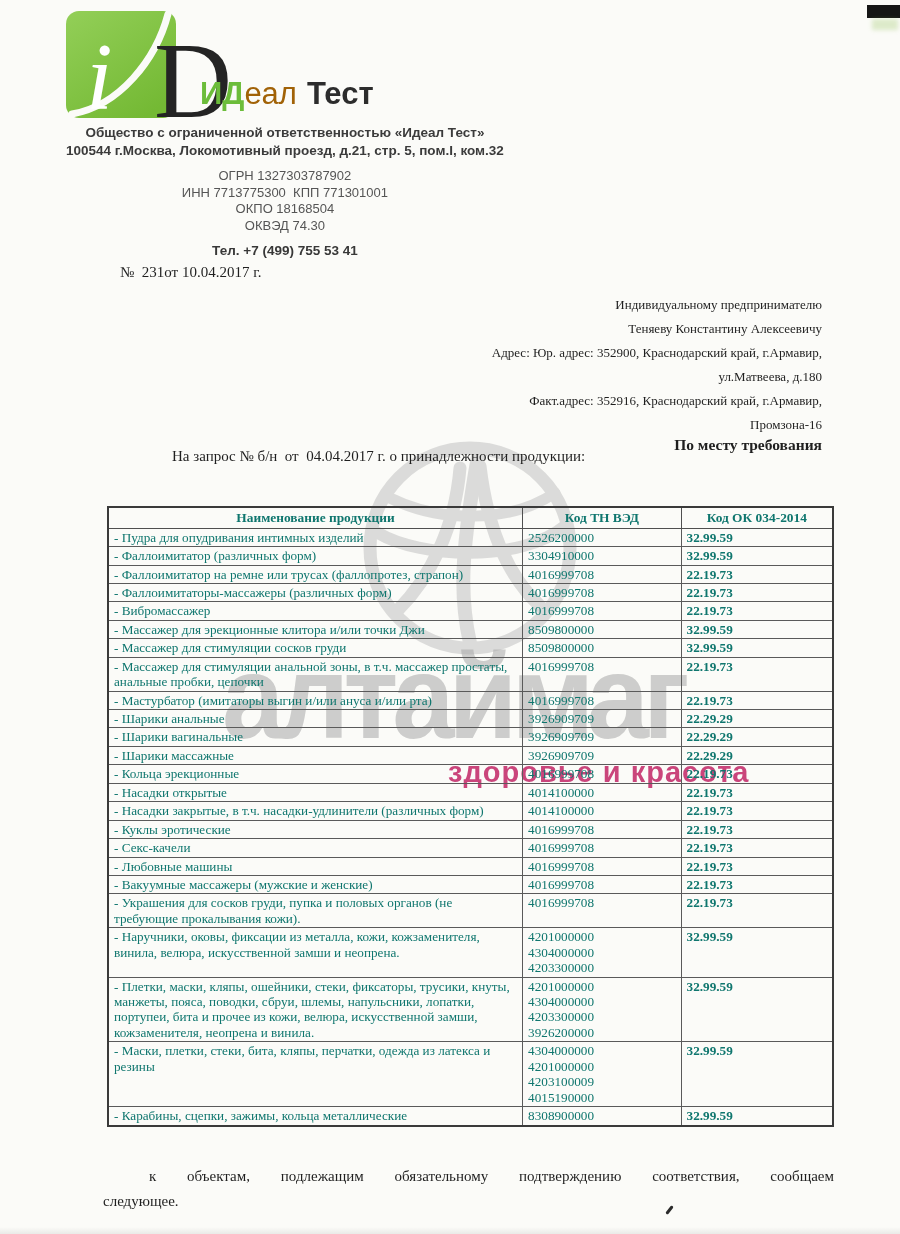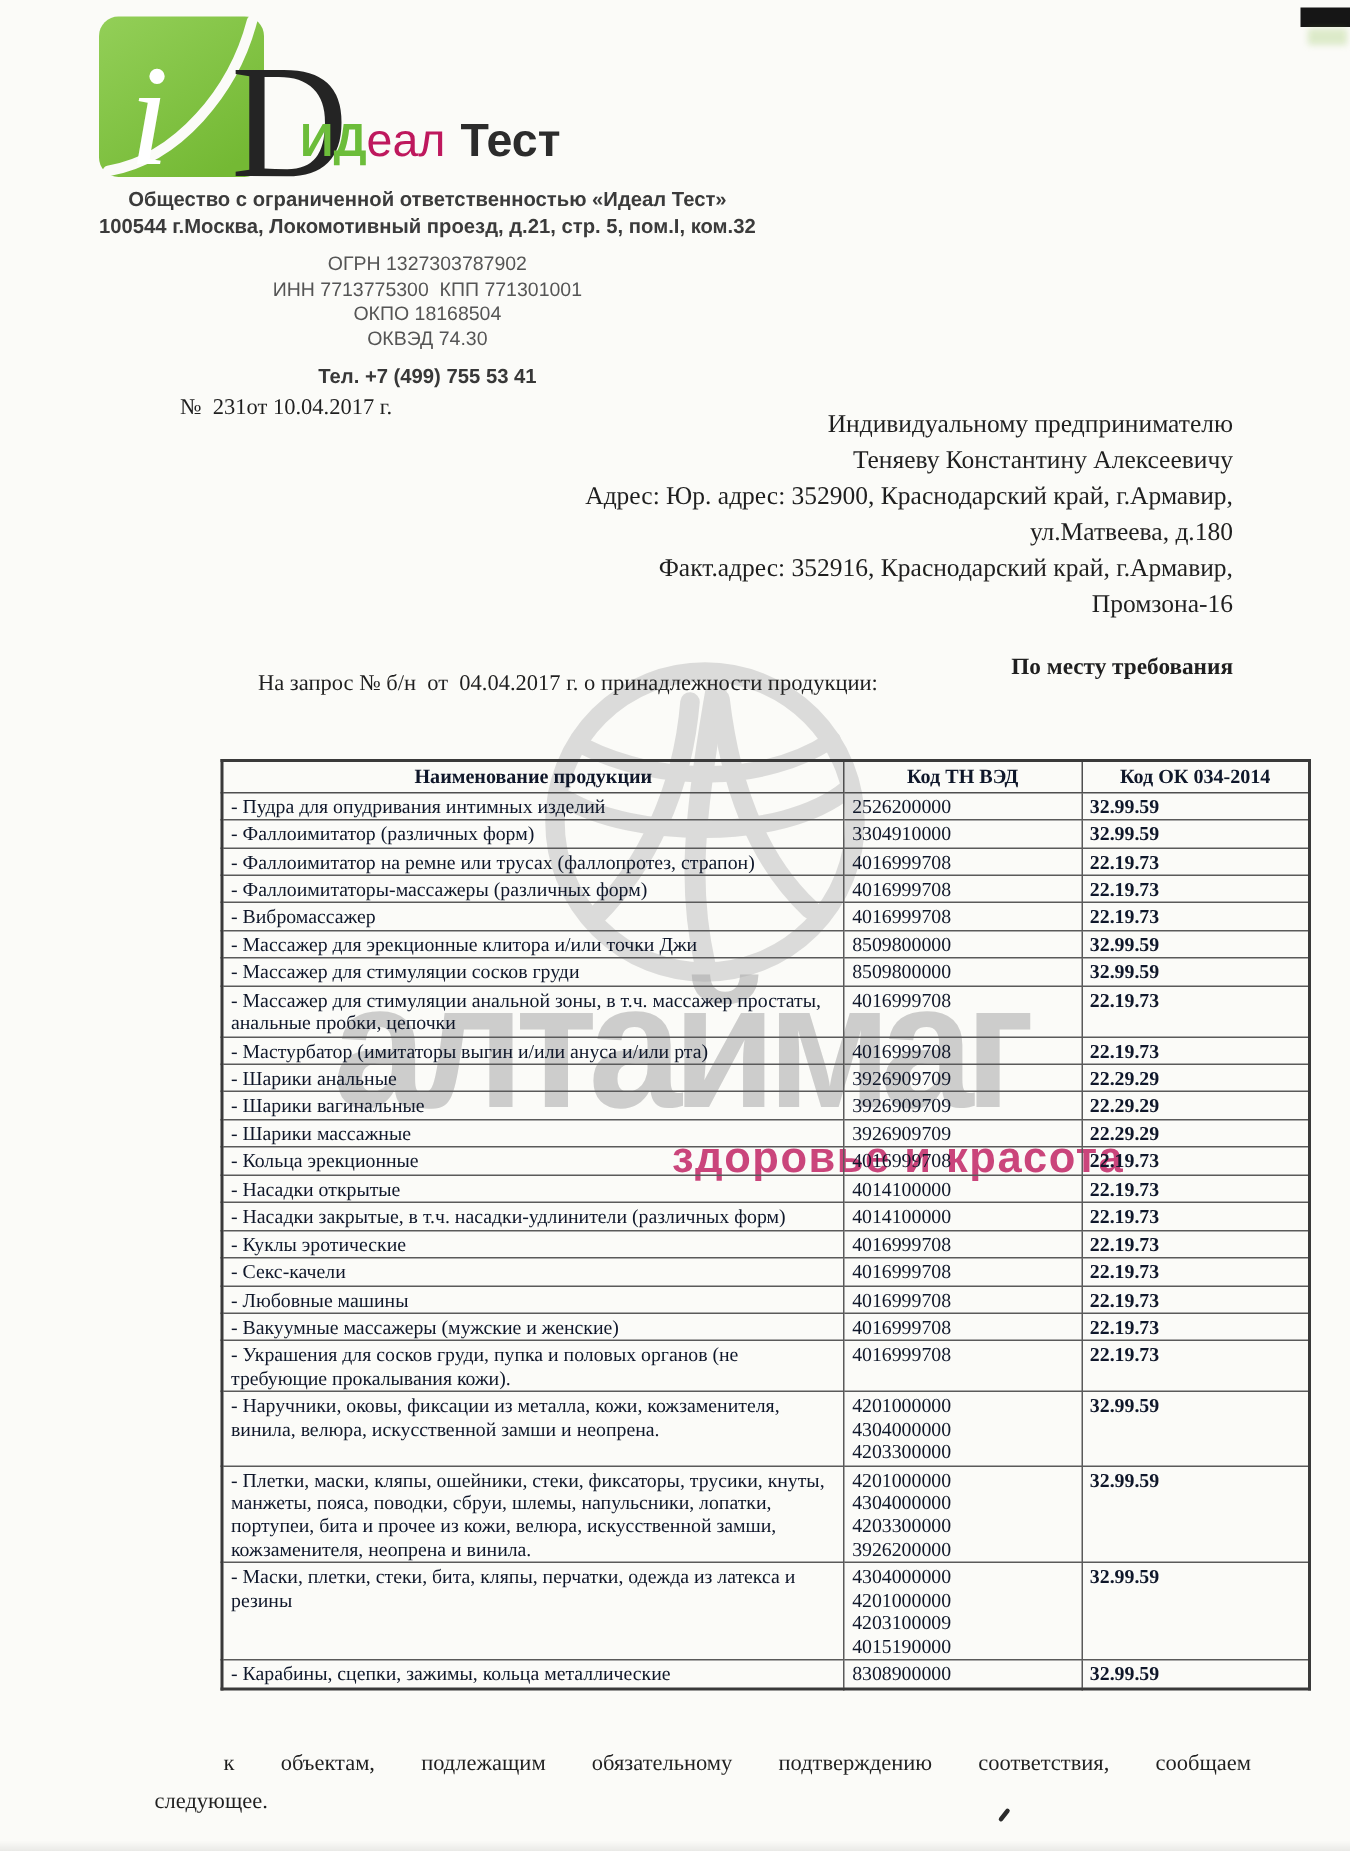--- a/index.html
+++ b/index.html
@@ -25,39 +25,39 @@
   
   .layer{position:absolute;z-index:1;}
   
   .logo-wrap{left:64px;top:8px;width:420px;height:120px;}
   .logo-word{
     position:absolute;left:136px;top:70px;
     font-family:"Liberation Sans",sans-serif;font-size:31px;line-height:1;
     white-space:nowrap;
   }
   .logo-word .w-green{color:#6cbd3a;font-weight:bold;}
-  .logo-word .w-dark{color:#be185d;font-weight:normal;}
+  .logo-word .w-dark{color:#a16207;font-weight:normal;}
   .logo-word .w-bold{color:#2c2c2c;font-weight:bold;margin-left:10px;}
   
   .company{left:66px;top:124px;font-family:"Liberation Sans",sans-serif;}
   .co-line{font-size:13.5px;line-height:18px;color:#3b3b3b;font-weight:bold;}
   .reg-block{margin-top:8px;}
   .reg-line{font-size:13px;line-height:16.5px;color:#555;white-space:pre;}
   .co-phone{margin-top:9px;font-size:13.5px;color:#383838;font-weight:bold;}
   
   .ref-number{left:120px;top:264px;font-size:15px;white-space:pre;}
-  .recipient{right:78px;top:271px;width:620px;text-align:right;
-             font-size:17px;line-height:24px;}
+  .recipient{right:78px;top:293px;width:620px;text-align:right;
+             font-size:13px;line-height:24px;}
   .stamp-note{right:78px;top:436px;font-size:15.5px;font-weight:bold;}
   .request-line{left:172px;top:448px;font-size:15px;white-space:pre;}
   
   .tbl-wrap{left:107px;top:506px;width:727px;}
   table.products{border-collapse:collapse;width:727px;
-    font-size:13.2px;line-height:1.17;color:#0f172a;
-    border:2px solid #3a3a3a;margin-left:40px;}
+    font-size:13.2px;line-height:1.17;color:#0f766e;
+    border:2px solid #3a3a3a;}
   table.products th{
     border:1px solid #4f4f4f;font-weight:bold;text-align:center;
     padding:2px 3px;font-size:13.4px;}
   table.products td{
     border:1px solid #5a5a5a;vertical-align:top;padding:1px 5px;}
   table.products tr:nth-child(3n) td{border-top-color:#7a567a;}
   table.products tr:nth-child(3n+1) td{border-top-color:#4e6b52;}
   td.c-name{width:405px;}
   td.c-code{width:148px;padding-left:7px;}
   td.c-ok{width:141px;font-weight:bold;padding-left:14px;}

